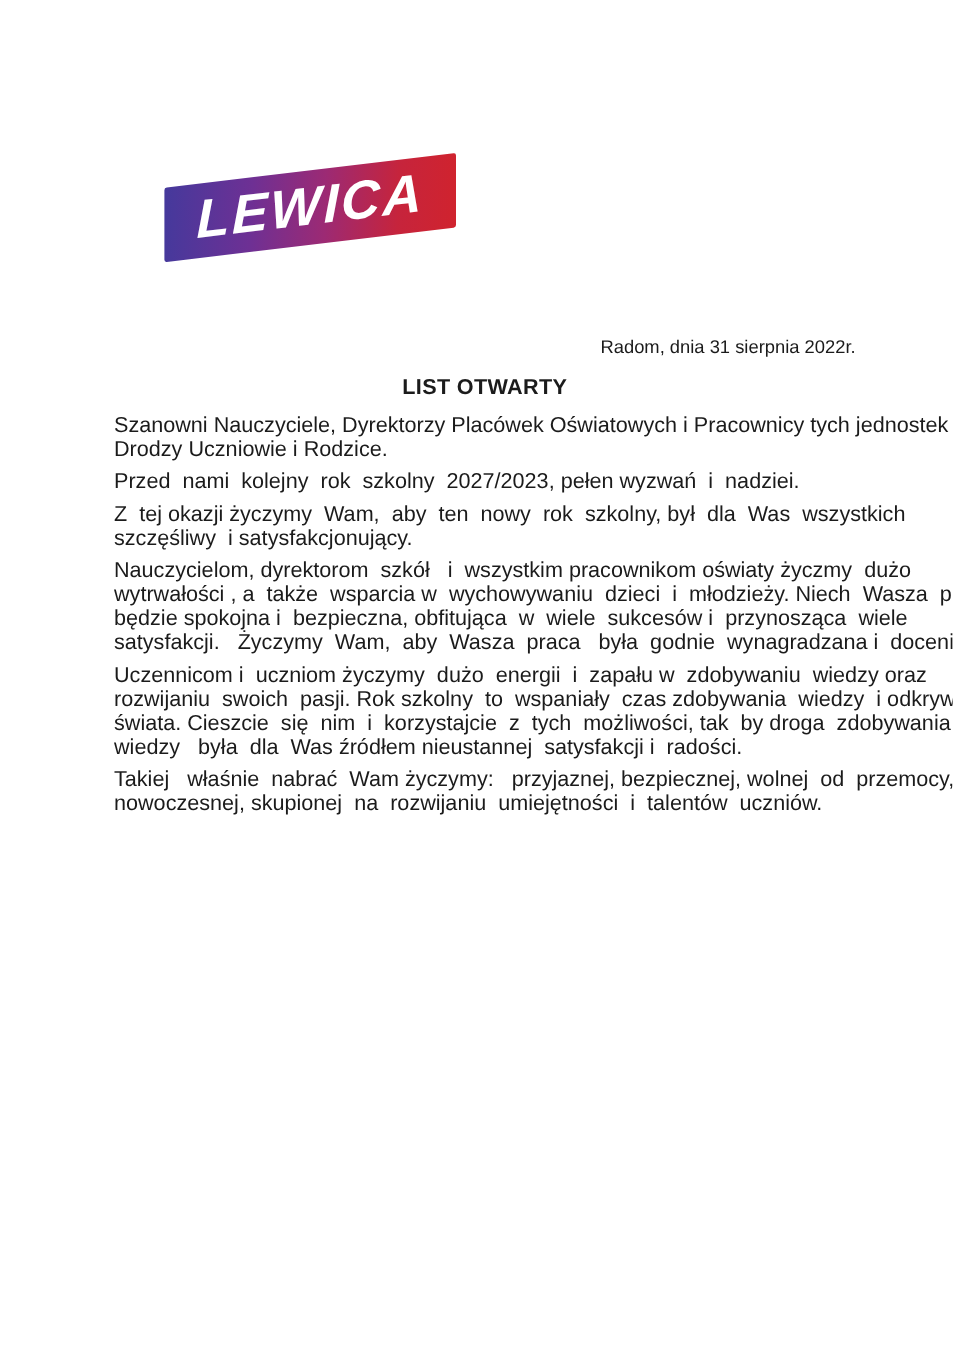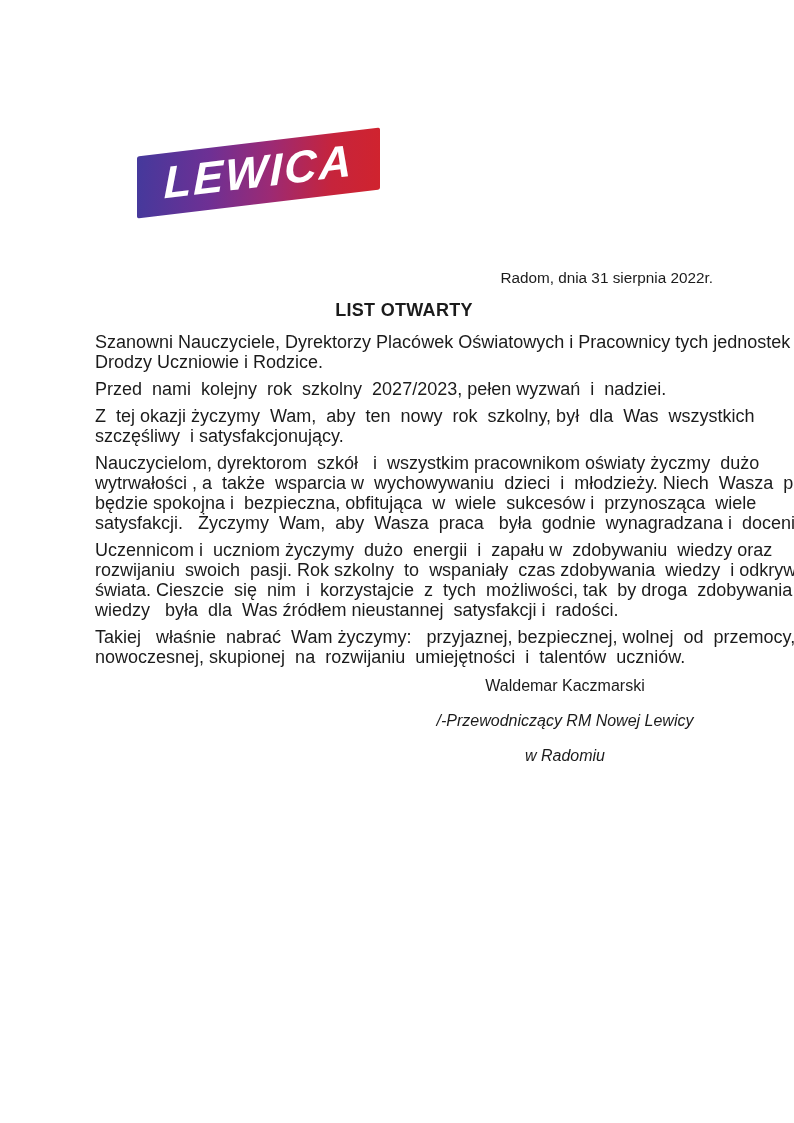--- a/index.html
+++ b/index.html
@@ -30,21 +30,21 @@
     font-size: 45px;
     letter-spacing: 2px;
     line-height: 1;
     padding-bottom: 3px;
     color: #ffffff;
     white-space: nowrap;
   }
   .content {
     position: absolute;
     left: 95px;
-    top: 268px;
+    top: 280px;
     width: 618px;
   }
   .dateline {
     text-align: right;
     font-size: 15.3px;
     line-height: 20px;
     white-space: pre;
   }
   .title {
     text-align: center;
@@ -103,20 +103,15 @@
 wytrwałości , a  także  wsparcia w  wychowywaniu  dzieci  i  młodzieży. Niech  Wasza  praca
 będzie spokojna i  bezpieczna, obfitująca  w  wiele  sukcesów i  przynosząca  wiele
 satysfakcji.   Życzymy  Wam,  aby  Wasza  praca   była  godnie  wynagradzana i  doceniana.</div>
     <div class="para">Uczennicom i  uczniom życzymy  dużo  energii  i  zapału w  zdobywaniu  wiedzy oraz
 rozwijaniu  swoich  pasji. Rok szkolny  to  wspaniały  czas zdobywania  wiedzy  i odkrywania
 świata. Cieszcie  się  nim  i  korzystajcie  z  tych  możliwości, tak  by droga  zdobywania
 wiedzy   była  dla  Was źródłem nieustannej  satysfakcji i  radości.</div>
     <div class="para">Takiej   właśnie  nabrać  Wam życzymy:   przyjaznej, bezpiecznej, wolnej  od  przemocy,
 nowoczesnej, skupionej  na  rozwijaniu  umiejętności  i  talentów  uczniów.</div>
 
-    <div class="signature">
-      <div class="sig-name">Waldemar Kaczmarski</div>
-      <div class="sig-role">/-Przewodniczący RM Nowej Lewicy</div>
-      <div class="sig-place">w Radomiu</div>
-    </div>
   </div>
 
 </div>
 
 </body></html>

